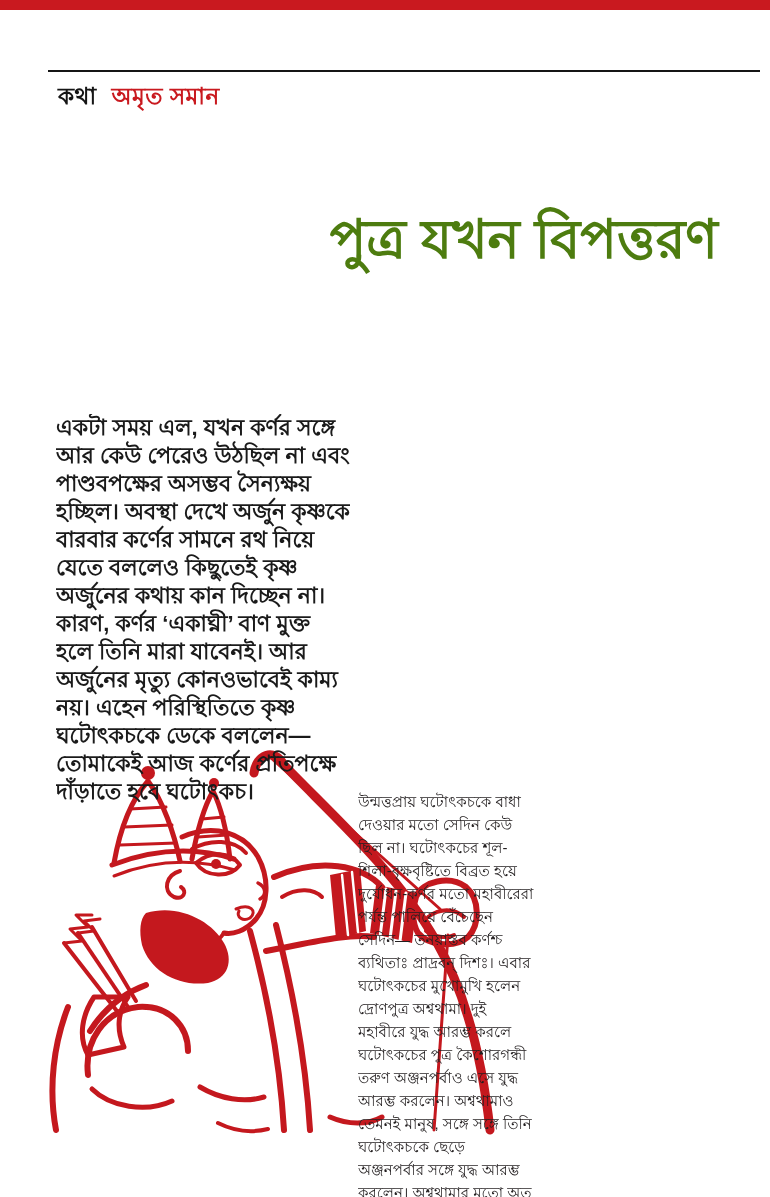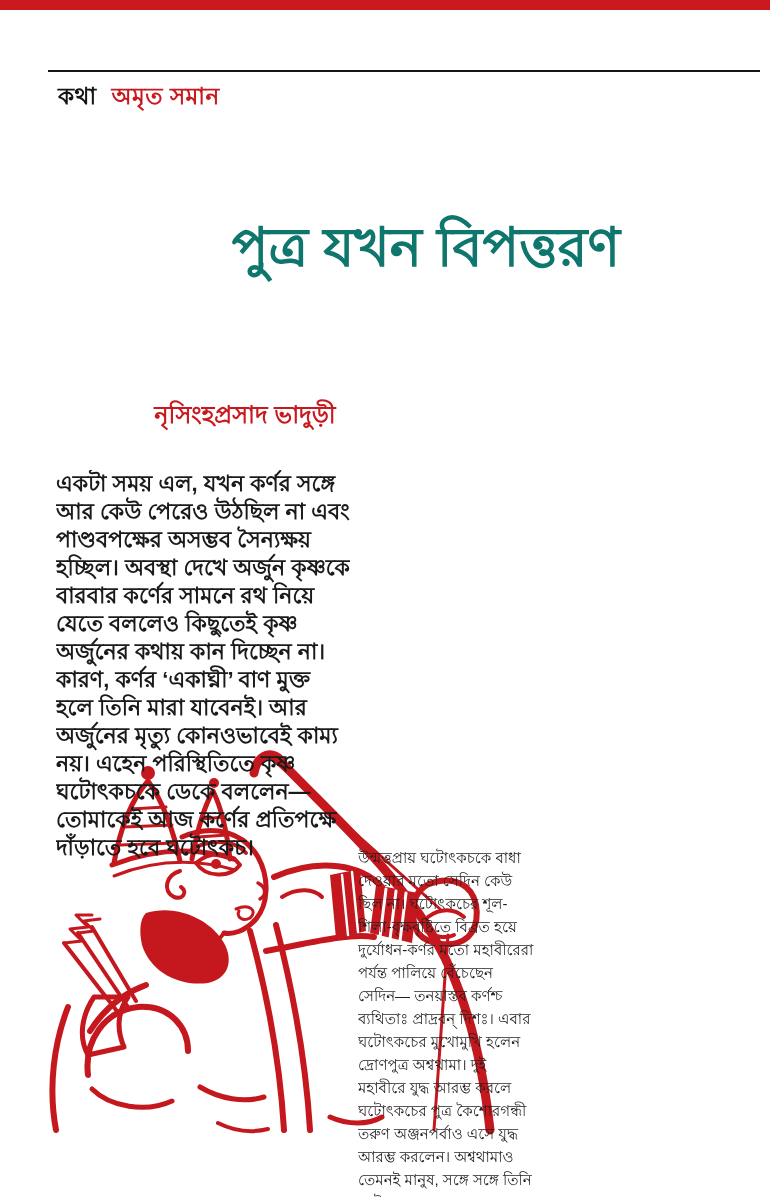--- a/index.html
+++ b/index.html
@@ -20,23 +20,23 @@
   .rule{position:absolute;height:2px;background:#151515;}
   .header-rule{top:70px;left:48px;width:712px;}
   .kicker{
     position:absolute;top:78px;left:58px;
     font-size:23px;font-weight:600;letter-spacing:.5px;
     color:#151515;white-space:nowrap;text-align:center;
   }
   .kicker .accent{color:#c9191f;margin-left:8px;}
   .title{
     position:absolute;top:200px;left:110px;width:600px;
-    margin:16px;text-align:center;
+    margin:8px;text-align:right;
     font-size:54px;line-height:1.15;font-weight:bold;
-    color:#0f766e;
+    color:#4d7c0f;
   }
   .author{
     position:absolute;top:302px;left:95px;width:300px;
     text-align:center;
     font-size:24px;font-weight:bold;color:#c9191f;
   }
   .col{position:absolute;overflow:hidden;}
   .col p{margin:0;}
   .col1{
     top:336px;left:56px;width:294px;height:400px;
@@ -128,21 +128,20 @@
     <path class="s" stroke-width="5" d="M62,344 C80,362 116,368 142,356"></path>
     <path class="s" stroke-width="6" d="M38,262 C24,298 18,342 26,385"></path>
     <path class="s" stroke-width="6" d="M220,186 C238,252 250,318 254,385"></path>
     <path class="s" stroke-width="6" d="M246,180 C264,250 276,318 280,385"></path>
     <path class="s" stroke-width="5" d="M170,342 C190,354 214,358 234,352"></path>
     <path class="s" stroke-width="4" d="M188,378 C204,386 222,388 238,384"></path>
     <path class="s" stroke-width="5" d="M300,372 C318,380 338,380 352,372"></path>
   </svg>
 
   <h1 class="title z">পুত্র যখন বিপত্তরণ</h1>
-  <div class="author z">নৃসিংহপ্রসাদ ভাদুড়ী</div>
 
   <div class="col col1 z">
     <p>একটা সময় এল, যখন কর্ণর সঙ্গে আর কেউ পেরেও উঠছিল না এবং পাণ্ডবপক্ষের অসম্ভব সৈন্যক্ষয় হচ্ছিল। অবস্থা দেখে অর্জুন কৃষ্ণকে বারবার কর্ণের সামনে রথ নিয়ে যেতে বললেও কিছুতেই কৃষ্ণ অর্জুনের কথায় কান দিচ্ছেন না। কারণ, কর্ণর ‘একাঘ্নী’ বাণ মুক্ত হলে তিনি মারা যাবেনই। আর অর্জুনের মৃত্যু কোনওভাবেই কাম্য নয়। এহেন পরিস্থিতিতে কৃষ্ণ ঘটোৎকচকে ডেকে বললেন— তোমাকেই আজ কর্ণের প্রতিপক্ষে দাঁড়াতে হবে ঘটোৎকচ।</p>
   </div>
 
   <div class="col col2 z">
     <p>উন্মত্তপ্রায় ঘটোৎকচকে বাধা দেওয়ার মতো সেদিন কেউ ছিল না। ঘটোৎকচের শূল-শিলা-বৃক্ষবৃষ্টিতে বিব্রত হয়ে দুর্যোধন-কর্ণর মতো মহাবীরেরা পর্যন্ত পালিয়ে বেঁচেছেন সেদিন— তনয়াস্তব কর্ণশ্চ ব্যথিতাঃ প্রাদ্রবন্‌ দিশঃ। এবার ঘটোৎকচের মুখোমুখি হলেন দ্রোণপুত্র অশ্বথামা। দুই মহাবীরে যুদ্ধ আরম্ভ করলে ঘটোৎকচের পুত্র কৈশোরগন্ধী তরুণ অঞ্জনপর্বাও এসে যুদ্ধ আরম্ভ করলেন। অশ্বথামাও তেমনই মানুষ, সঙ্গে সঙ্গে তিনি ঘটোৎকচকে ছেড়ে অঞ্জনপর্বার সঙ্গে যুদ্ধ আরম্ভ করলেন। অশ্বথামার মতো অত বড় যোদ্ধার সঙ্গে এই তরুণ রাক্ষস কী করে পারে? বেশ খানিকক্ষণ যুদ্ধের পর অঞ্জনপর্বা যখন রথ, অশ্ব, ধনুক হারিয়ে একটু দুর্বল হয়ে পড়লেন, অশ্বথামা তখন তরুণ অঞ্জনপর্বাকে মেরেই ফেললেন। অশ্বথামার সামরিক মনস্তত্ত্ব একটু বিকৃতই ছিল, তিনি বালক এবং শিশুবধের মাধ্যমে তাদের পিতাদের শাস্তি দেওয়ার বিকৃত আনন্দ অনুভব</p>
 
   </div>
 

